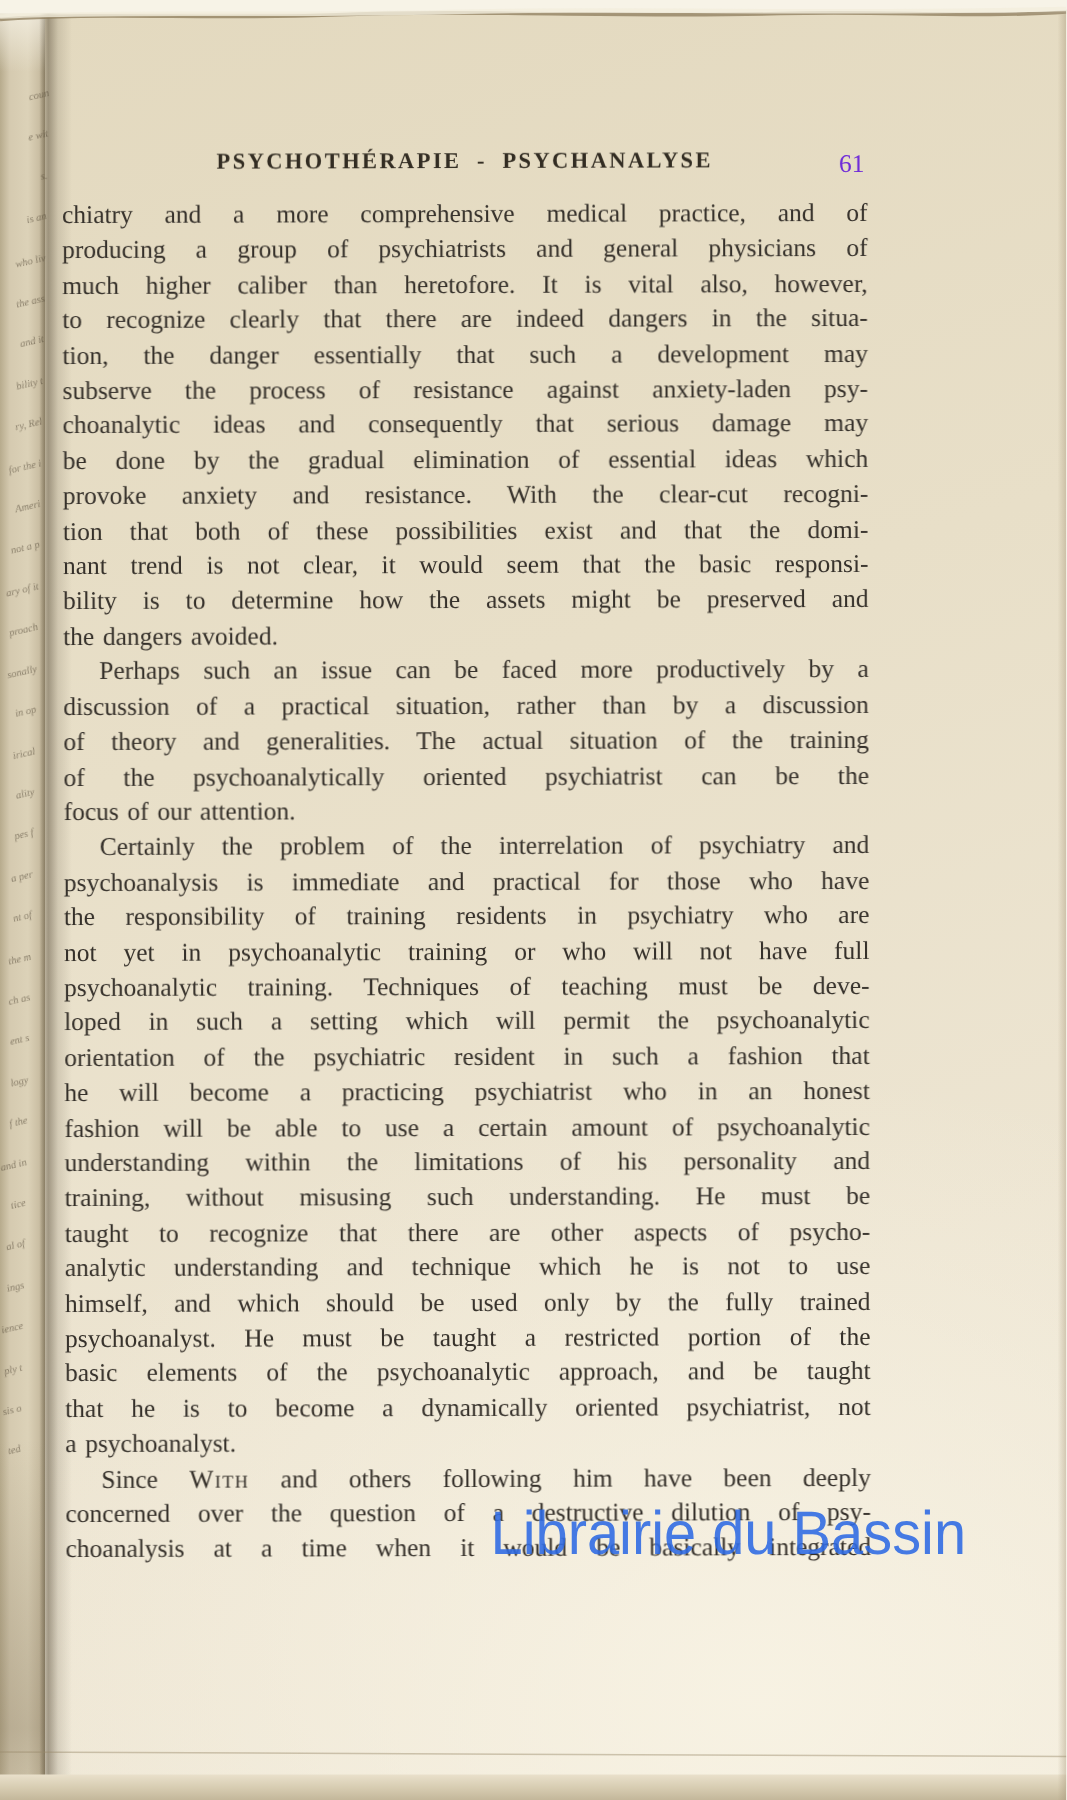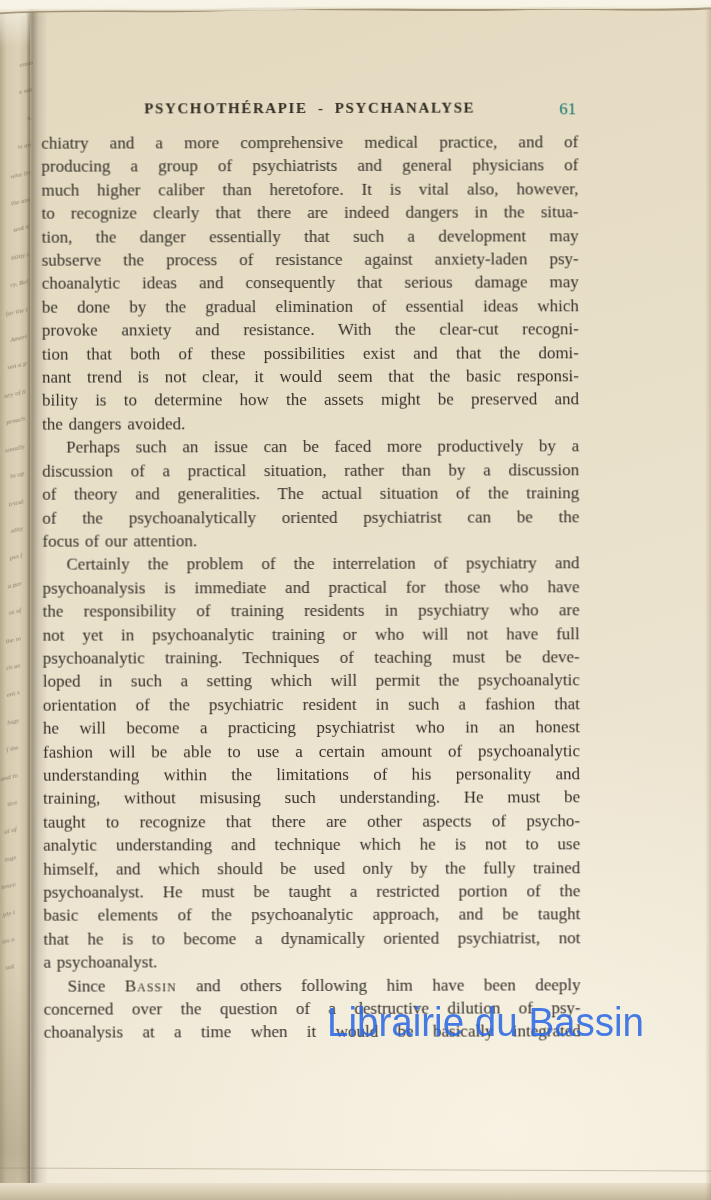--- a/index.html
+++ b/index.html
@@ -57,21 +57,21 @@
   
   .content { position:absolute; left:41px; top:0; width:537px; z-index:7; transform:rotate(-0.15deg); }
   .running-header { position:absolute; left:0; top:100px; width:100%; height:20px; }
   .header-title {
     display:block; text-align:center;
     font-weight:bold; font-size:15px; letter-spacing:1.6px; word-spacing:5px;
     color:#322c22; filter:blur(0.15px);
   }
   .page-number {
     position:absolute; right:2px; top:0;
-    font-size:17px; color:#0f766e; filter:blur(0.15px);
+    font-size:17px; color:#6d28d9; filter:blur(0.15px);
   }
   .text-block { position:absolute; left:0; top:131px; width:537px; filter:blur(0.15px); }
   .tline {
     height:23.42px; line-height:23.42px;
     font-size:17px; color:#35302a;
     text-align:justify; text-align-last:justify;
     word-spacing:1.5px; white-space:normal; overflow:visible;
   }
   .tline.indent { padding-left:24px; }
   .tline.lastline { text-align-last:left; }
@@ -172,21 +172,21 @@
         <div class="tline">fashion will be able to use a certain amount of psychoanalytic</div>
         <div class="tline">understanding within the limitations of his personality and</div>
         <div class="tline">training, without misusing such understanding. He must be</div>
         <div class="tline">taught to recognize that there are other aspects of psycho-</div>
         <div class="tline">analytic understanding and technique which he is not to use</div>
         <div class="tline">himself, and which should be used only by the fully trained</div>
         <div class="tline">psychoanalyst. He must be taught a restricted portion of the</div>
         <div class="tline">basic elements of the psychoanalytic approach, and be taught</div>
         <div class="tline">that he is to become a dynamically oriented psychiatrist, not</div>
         <div class="tline lastline">a psychoanalyst.</div>
-        <div class="tline indent">Since <span class="sc">Bassin</span> and others following him have been deeply</div>
+        <div class="tline indent">Since <span class="sc">With</span> and others following him have been deeply</div>
         <div class="tline">concerned over the question of a destructive dilution of psy-</div>
         <div class="tline">choanalysis at a time when it would be basically integrated</div>
       </div>
   </div>
 
   <div class="watermark" style="color: rgb(45, 106, 228);">Librairie du Bassin</div>
 
   <div class="bottom-line"></div>
   <div class="bottom-strip"></div>
   <div class="right-edge"></div>

